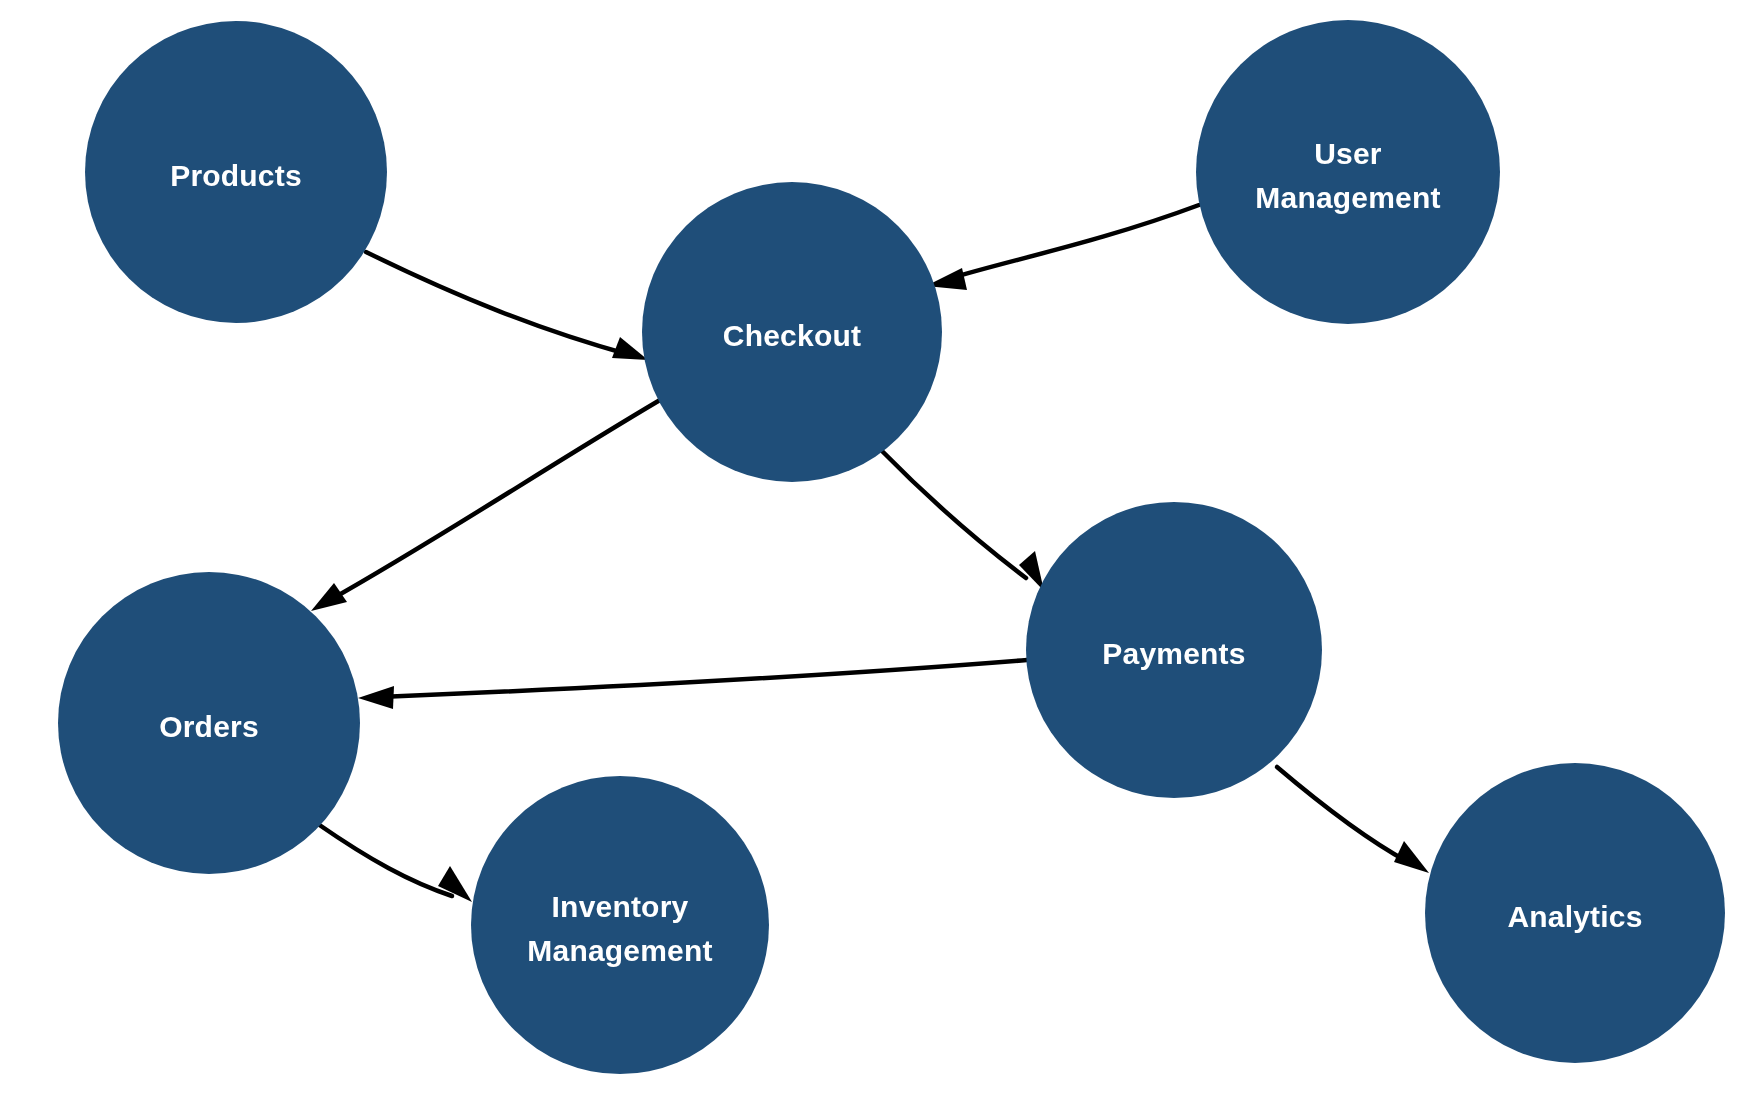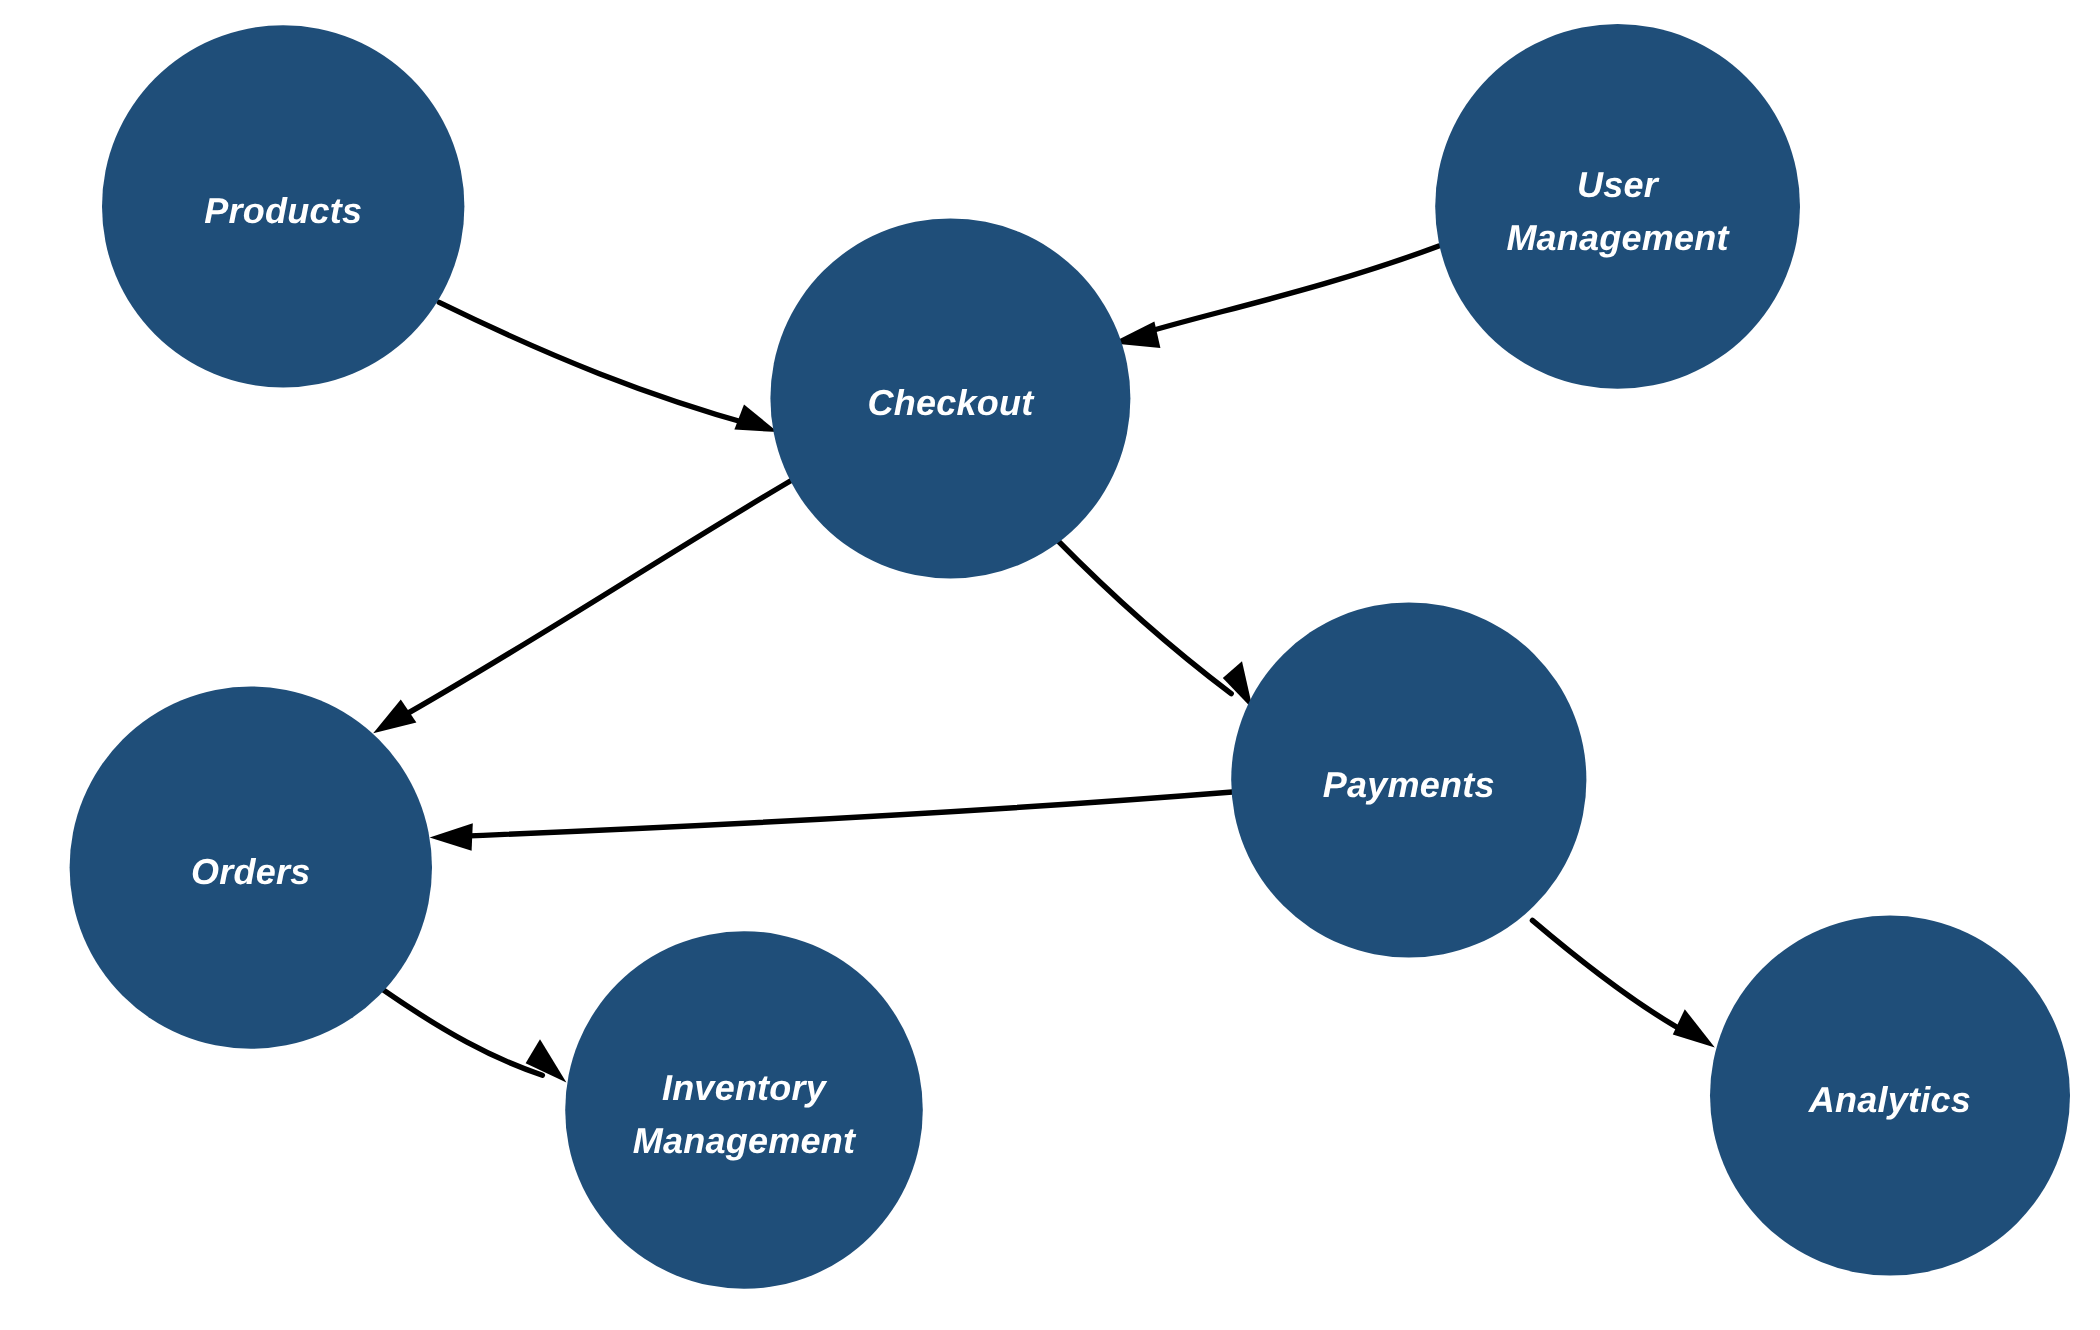--- a/index.html
+++ b/index.html
@@ -12,21 +12,20 @@
     width: 1750px;
     height: 1108px;
     overflow: hidden;
     font-family: "Liberation Sans", sans-serif;
   }
   #graph-canvas {
     position: relative;
     width: 1750px;
     height: 792px;
     background: #ffffff;
-    font-style: italic;
   }
   svg.graph-svg {
     position: absolute;
     top: 0;
     left: 0;
     width: 1750px;
     height: 1108px;
     display: block;
   }
   .node-circle {

